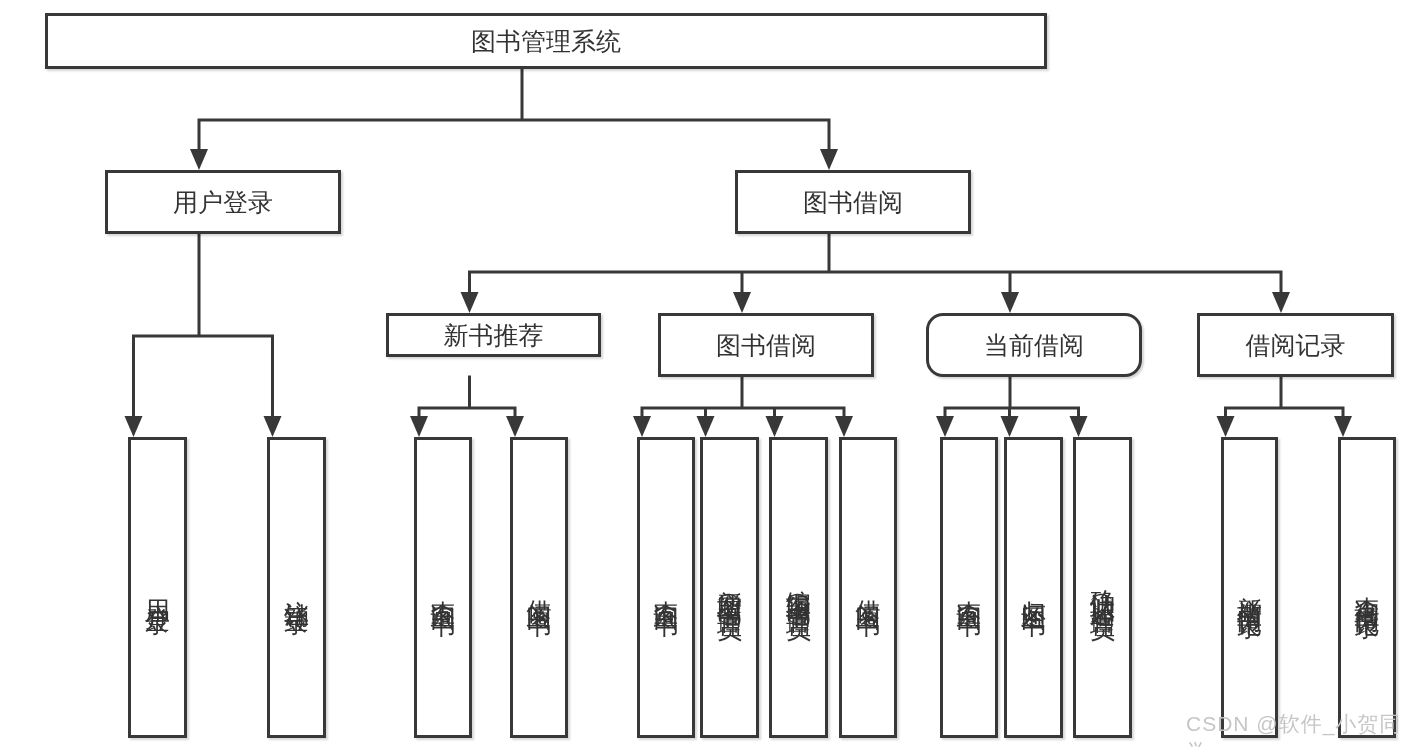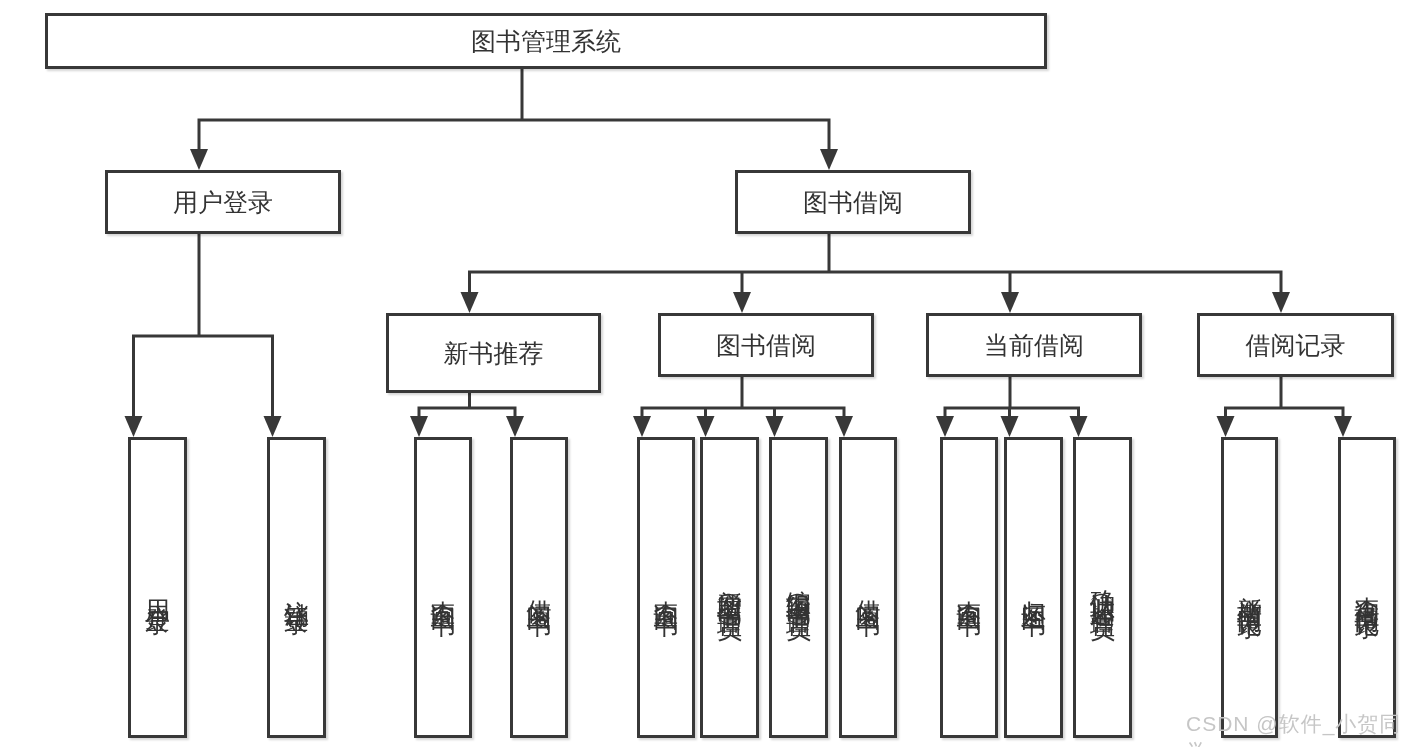--- a/index.html
+++ b/index.html
@@ -72,23 +72,23 @@
       <polygon points="936,416 954,416 945,437" fill="#383838"></polygon>
       <polygon points="1000.5,416 1018.5,416 1009.5,437" fill="#383838"></polygon>
       <polygon points="1069.5,416 1087.5,416 1078.5,437" fill="#383838"></polygon>
       <polygon points="1216.5,416 1234.5,416 1225.5,437" fill="#383838"></polygon>
       <polygon points="1334,416 1352,416 1343,437" fill="#383838"></polygon>
     </svg>
   <div class="watermark" style="color: rgb(198, 198, 198);">CSDN @软件_小贺同学</div>
 <div class="node" style="left: 21px; top: 13px; width: 1002px; height: 56px; color: rgb(51, 51, 51); border-color: rgb(56, 56, 56); background: rgb(255, 255, 255);">图书管理系统</div>
     <div class="node" style="left: 81px; top: 170px; width: 236px; height: 64px; color: rgb(51, 51, 51); border-color: rgb(56, 56, 56); background: rgb(255, 255, 255);">用户登录</div>
     <div class="node" style="left: 711px; top: 170px; width: 236px; height: 64px; color: rgb(51, 51, 51); border-color: rgb(56, 56, 56); background: rgb(255, 255, 255);">图书借阅</div>
-    <div class="node" style="left: 362px; top: 313px; width: 215px; height: 80px; color: rgb(51, 51, 51); border-color: rgb(56, 56, 56); background: rgb(255, 255, 255);">新书推荐</div>
+    <div class="node" style="left: 362px; top: 313px; width: 215px; height: 44px; color: rgb(51, 51, 51); border-color: rgb(56, 56, 56); background: rgb(255, 255, 255);">新书推荐</div>
     <div class="node" style="left: 634px; top: 313px; width: 216px; height: 64px; color: rgb(51, 51, 51); border-color: rgb(56, 56, 56); background: rgb(255, 255, 255);">图书借阅</div>
-    <div class="node" style="left: 902px; top: 313px; width: 216px; height: 64px; color: rgb(51, 51, 51); border-color: rgb(56, 56, 56); background: rgb(255, 255, 255);">当前借阅</div>
+    <div class="node" style="left: 902px; top: 313px; width: 216px; height: 64px; color: rgb(51, 51, 51); border-color: rgb(56, 56, 56); background: rgb(255, 255, 255); border-radius: 17px;">当前借阅</div>
     <div class="node" style="left: 1173px; top: 313px; width: 197px; height: 64px; color: rgb(51, 51, 51); border-color: rgb(56, 56, 56); background: rgb(255, 255, 255);">借阅记录</div>
     <div class="node vertical" style="left: 104px; top: 437px; width: 59px; height: 301px; color: rgb(51, 51, 51); border-color: rgb(56, 56, 56); background: rgb(255, 255, 255);">用户登录</div>
     <div class="node vertical" style="left: 243px; top: 437px; width: 59px; height: 301px; color: rgb(51, 51, 51); border-color: rgb(56, 56, 56); background: rgb(255, 255, 255);">注销登录</div>
     <div class="node vertical" style="left: 390px; top: 437px; width: 58px; height: 301px; color: rgb(51, 51, 51); border-color: rgb(56, 56, 56); background: rgb(255, 255, 255);">查询图书</div>
     <div class="node vertical" style="left: 486px; top: 437px; width: 58px; height: 301px; color: rgb(51, 51, 51); border-color: rgb(56, 56, 56); background: rgb(255, 255, 255);">借阅图书</div>
     <div class="node vertical" style="left: 613px; top: 437px; width: 58px; height: 301px; color: rgb(51, 51, 51); border-color: rgb(56, 56, 56); background: rgb(255, 255, 255);">查询图书</div>
     <div class="node vertical" style="left: 676px; top: 437px; width: 59px; height: 301px; color: rgb(51, 51, 51); border-color: rgb(56, 56, 56); background: rgb(255, 255, 255);">新增图书（管理员）</div>
     <div class="node vertical" style="left: 745px; top: 437px; width: 59px; height: 301px; color: rgb(51, 51, 51); border-color: rgb(56, 56, 56); background: rgb(255, 255, 255);">编辑图书（管理员）</div>
     <div class="node vertical" style="left: 815px; top: 437px; width: 58px; height: 301px; color: rgb(51, 51, 51); border-color: rgb(56, 56, 56); background: rgb(255, 255, 255);">借阅图书</div>
     <div class="node vertical" style="left: 916px; top: 437px; width: 58px; height: 301px; color: rgb(51, 51, 51); border-color: rgb(56, 56, 56); background: rgb(255, 255, 255);">查询图书</div>

